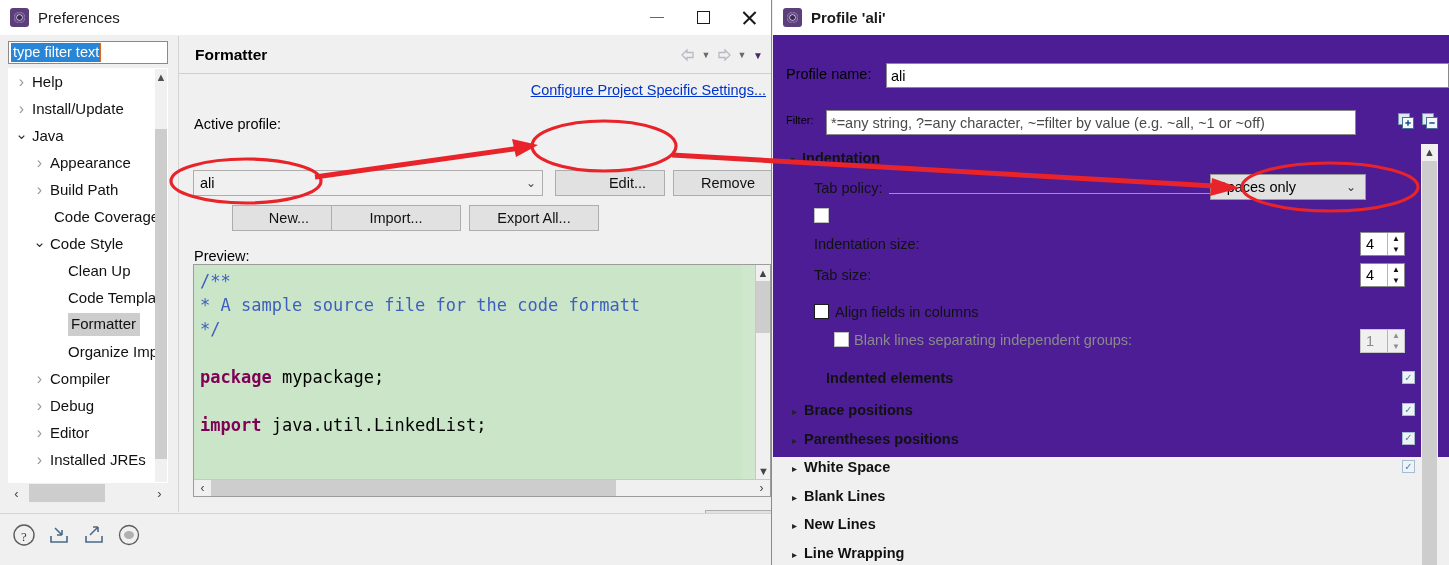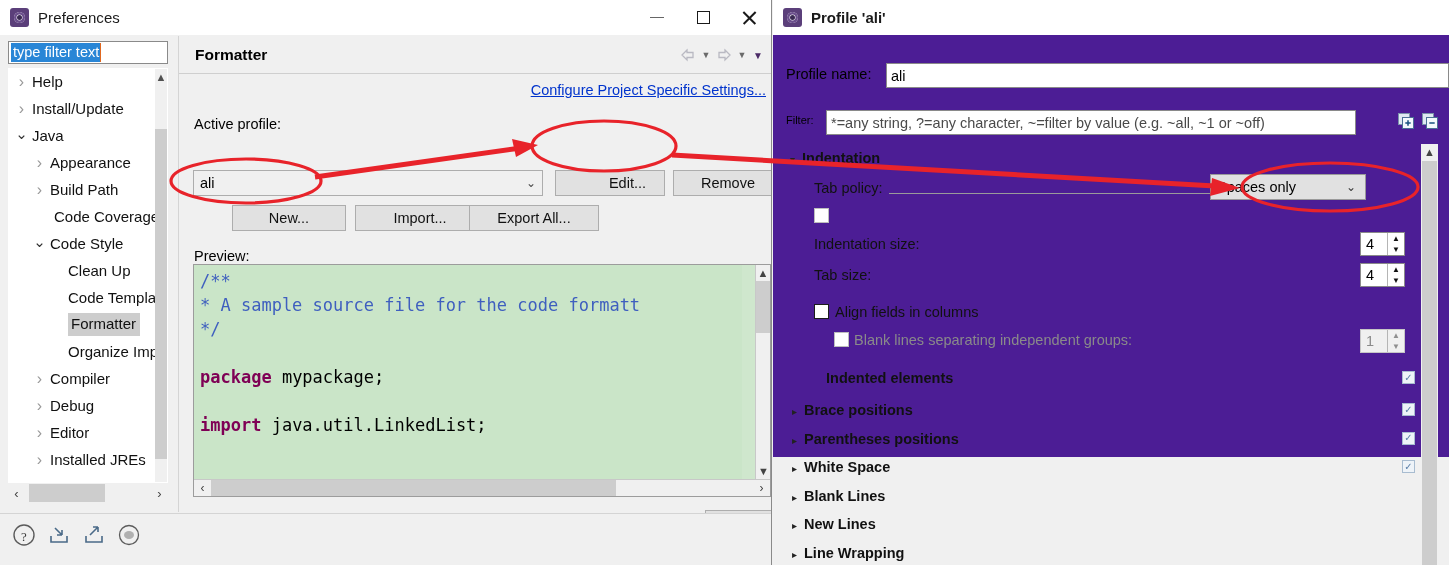--- a/index.html
+++ b/index.html
@@ -164,21 +164,21 @@
   }
   .btn {
     background: #e1e1e1; border: 1px solid #adadad;
     font-family: "Liberation Sans", sans-serif; font-size: 14.5px;
     color: #111; display: flex; align-items: center; justify-content: center;
     cursor: default; height: 26px;
   }
   #btn-edit { position: absolute; left: 376px; top: 134px; width: 110px; padding-left: 35px; }
   #btn-remove { position: absolute; left: 494px; top: 134px; width: 110px; }
   #btn-new { position: absolute; left: 14px; top: 169px; width: 114px; margin-left: 39px; }
-  #btn-import { position: absolute; left: 152px; top: 169px; width: 130px; margin-left: 24px; }
+  #btn-import { position: absolute; left: 152px; top: 169px; width: 130px; }
   #btn-export { position: absolute; left: 290px; top: 169px; width: 130px; }
 
   #preview-label { position: absolute; left: 15px; top: 212px; font-size: 14.5px; }
 
   #preview-box {
     position: absolute; left: 14px; top: 228px; width: 578px; height: 233px;
     border: 1px solid #9c9c9c; background: #cfe7cd;
     overflow: hidden;
   }
   #code {

